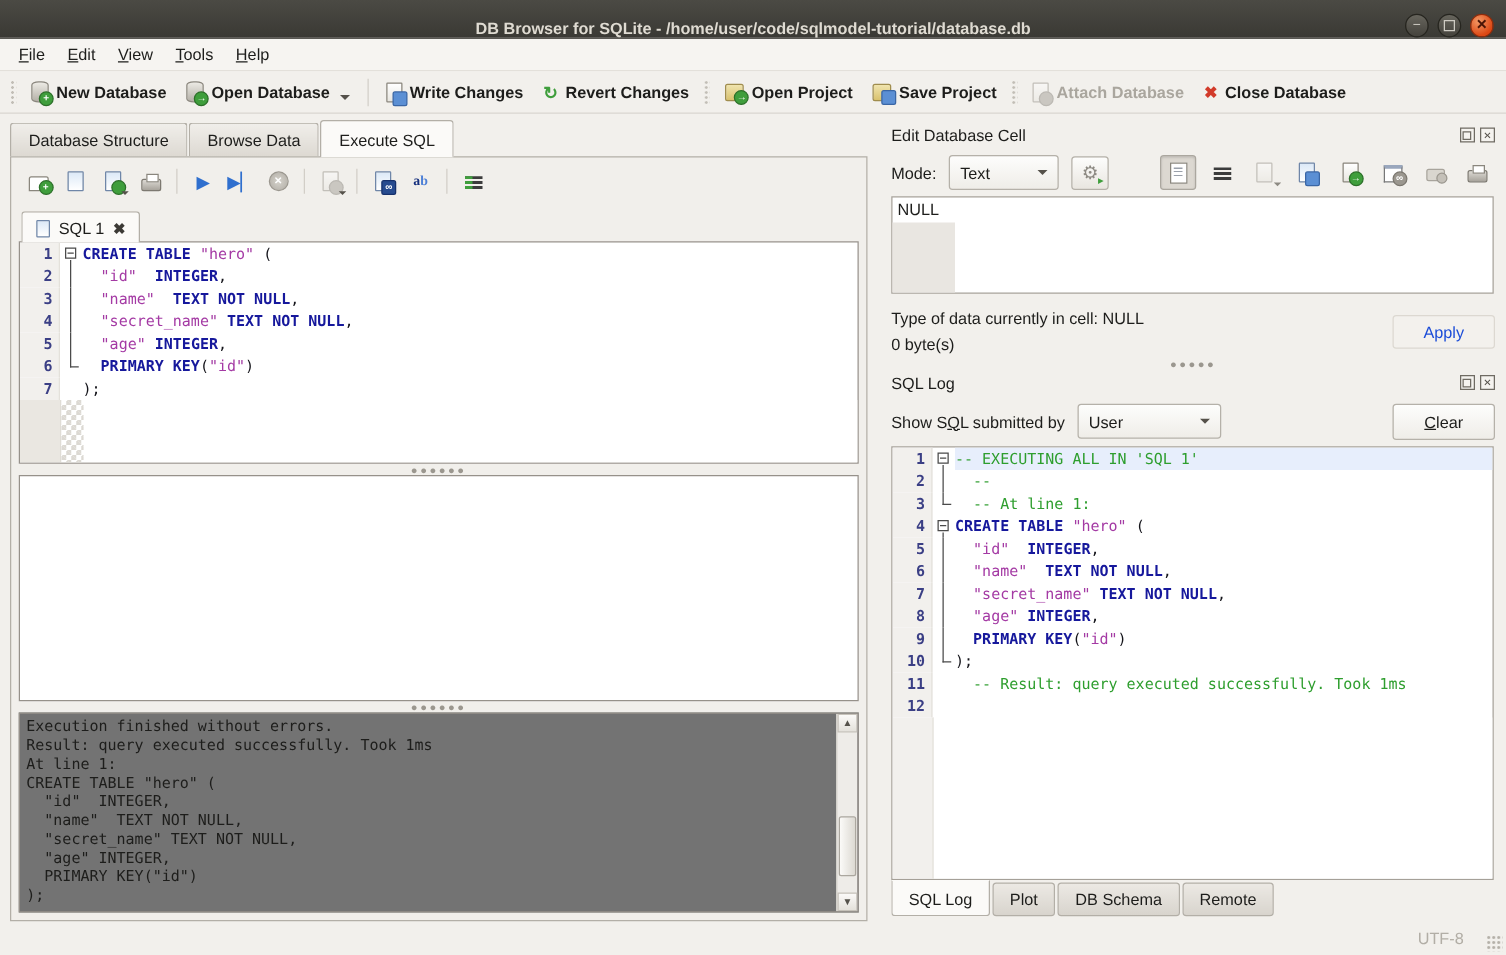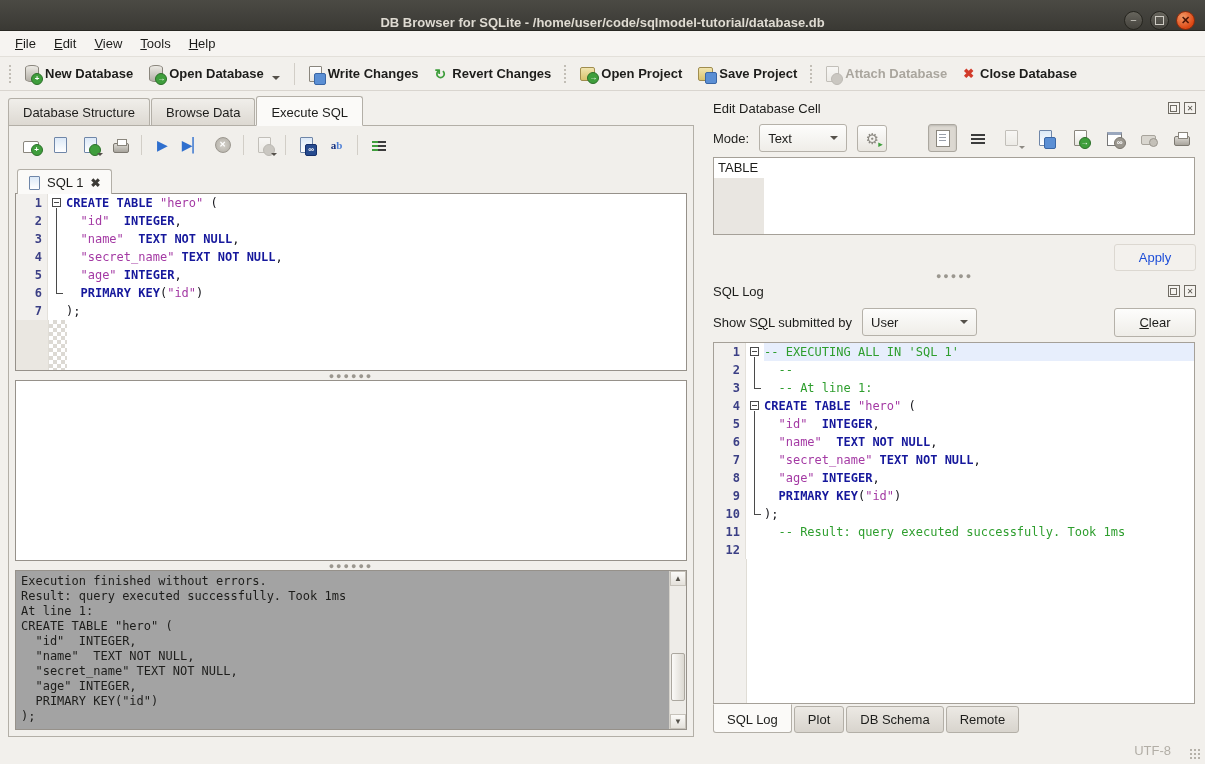--- a/index.html
+++ b/index.html
@@ -112,21 +112,21 @@
   .fill-fold{flex:0 0 18px;background:#fff;
      background-image:linear-gradient(45deg,#dcd9d3 25%,transparent 25%,transparent 75%,#dcd9d3 75%),
                       linear-gradient(45deg,#dcd9d3 25%,transparent 25%,transparent 75%,#dcd9d3 75%);
      background-size:8px 8px;background-position:0 0,4px 4px;}
   .fill-rest{flex:1;background:#fff;}
   .log-box .fill-ln{background:#f2f0ed;}
   .log-box .fill-fold{background:#fff;background-image:none;}
   .hsplit{height:9px;flex:0 0 9px;display:flex;align-items:center;justify-content:center;color:#9b978f;
           font-size:9px;letter-spacing:2px;line-height:0;}
   .empty-pane{flex:1;margin:0 6px;background:#fff;border:1px solid #96918a;min-height:20px;}
-  .results-box{height:158px;flex:0 0 158px;margin:0 6px 6px;background:#a3a3a3;border:1px solid #96918a;
+  .results-box{height:158px;flex:0 0 158px;margin:0 6px 6px;background:#737373;border:1px solid #96918a;
                display:flex;overflow:hidden;}
   .rlines{flex:1;font-family:"DejaVu Sans Mono",monospace;font-size:12px;line-height:15px;
           padding:3px 5px;white-space:pre;overflow:hidden;}
   .vscroll{flex:0 0 16px;background:#eeece8;border-left:1px solid #d5d2cb;display:flex;flex-direction:column;}
   .varrow{height:15px;flex:0 0 15px;display:flex;align-items:center;justify-content:center;font-size:8px;color:#55524b;
           background:linear-gradient(#fbfaf8,#e4e1db);border:1px solid #c6c2ba;box-sizing:border-box;}
   .vtrack{flex:1;position:relative;}
   .vthumb{position:absolute;left:1px;right:1px;top:52%;height:36%;background:linear-gradient(90deg,#fbfaf8,#dcd9d2);
           border:1px solid #aba79f;border-radius:2px;}
   
@@ -449,24 +449,28 @@
             <span class="ic ic-null"></span>
             </div>
           <div class="ebtn">
             <span class="ic ic-prn"></span>
             </div>
         </div>
       </div>
 
       <div class="cell-box">
         <span class="cell-gutter"></span>
-        <span class="cell-null">TABLE</span>
+        <span class="cell-null">NULL</span>
       </div>
 
       <div class="info-row">
+        <div class="info-col">
+          <div>Type of data currently in cell: NULL</div>
+          <div>0 byte(s)</div>
+        </div>
         <div class="btn apply">Apply</div>
       </div>
 
       <div class="hsplit">●●●●●</div>
       <div class="dock-title">
         <span class="dtext">SQL Log</span>
         <span class="w-icons">
           <span class="w-ic float"></span>
           <span class="w-ic">✕</span>
         </span>

